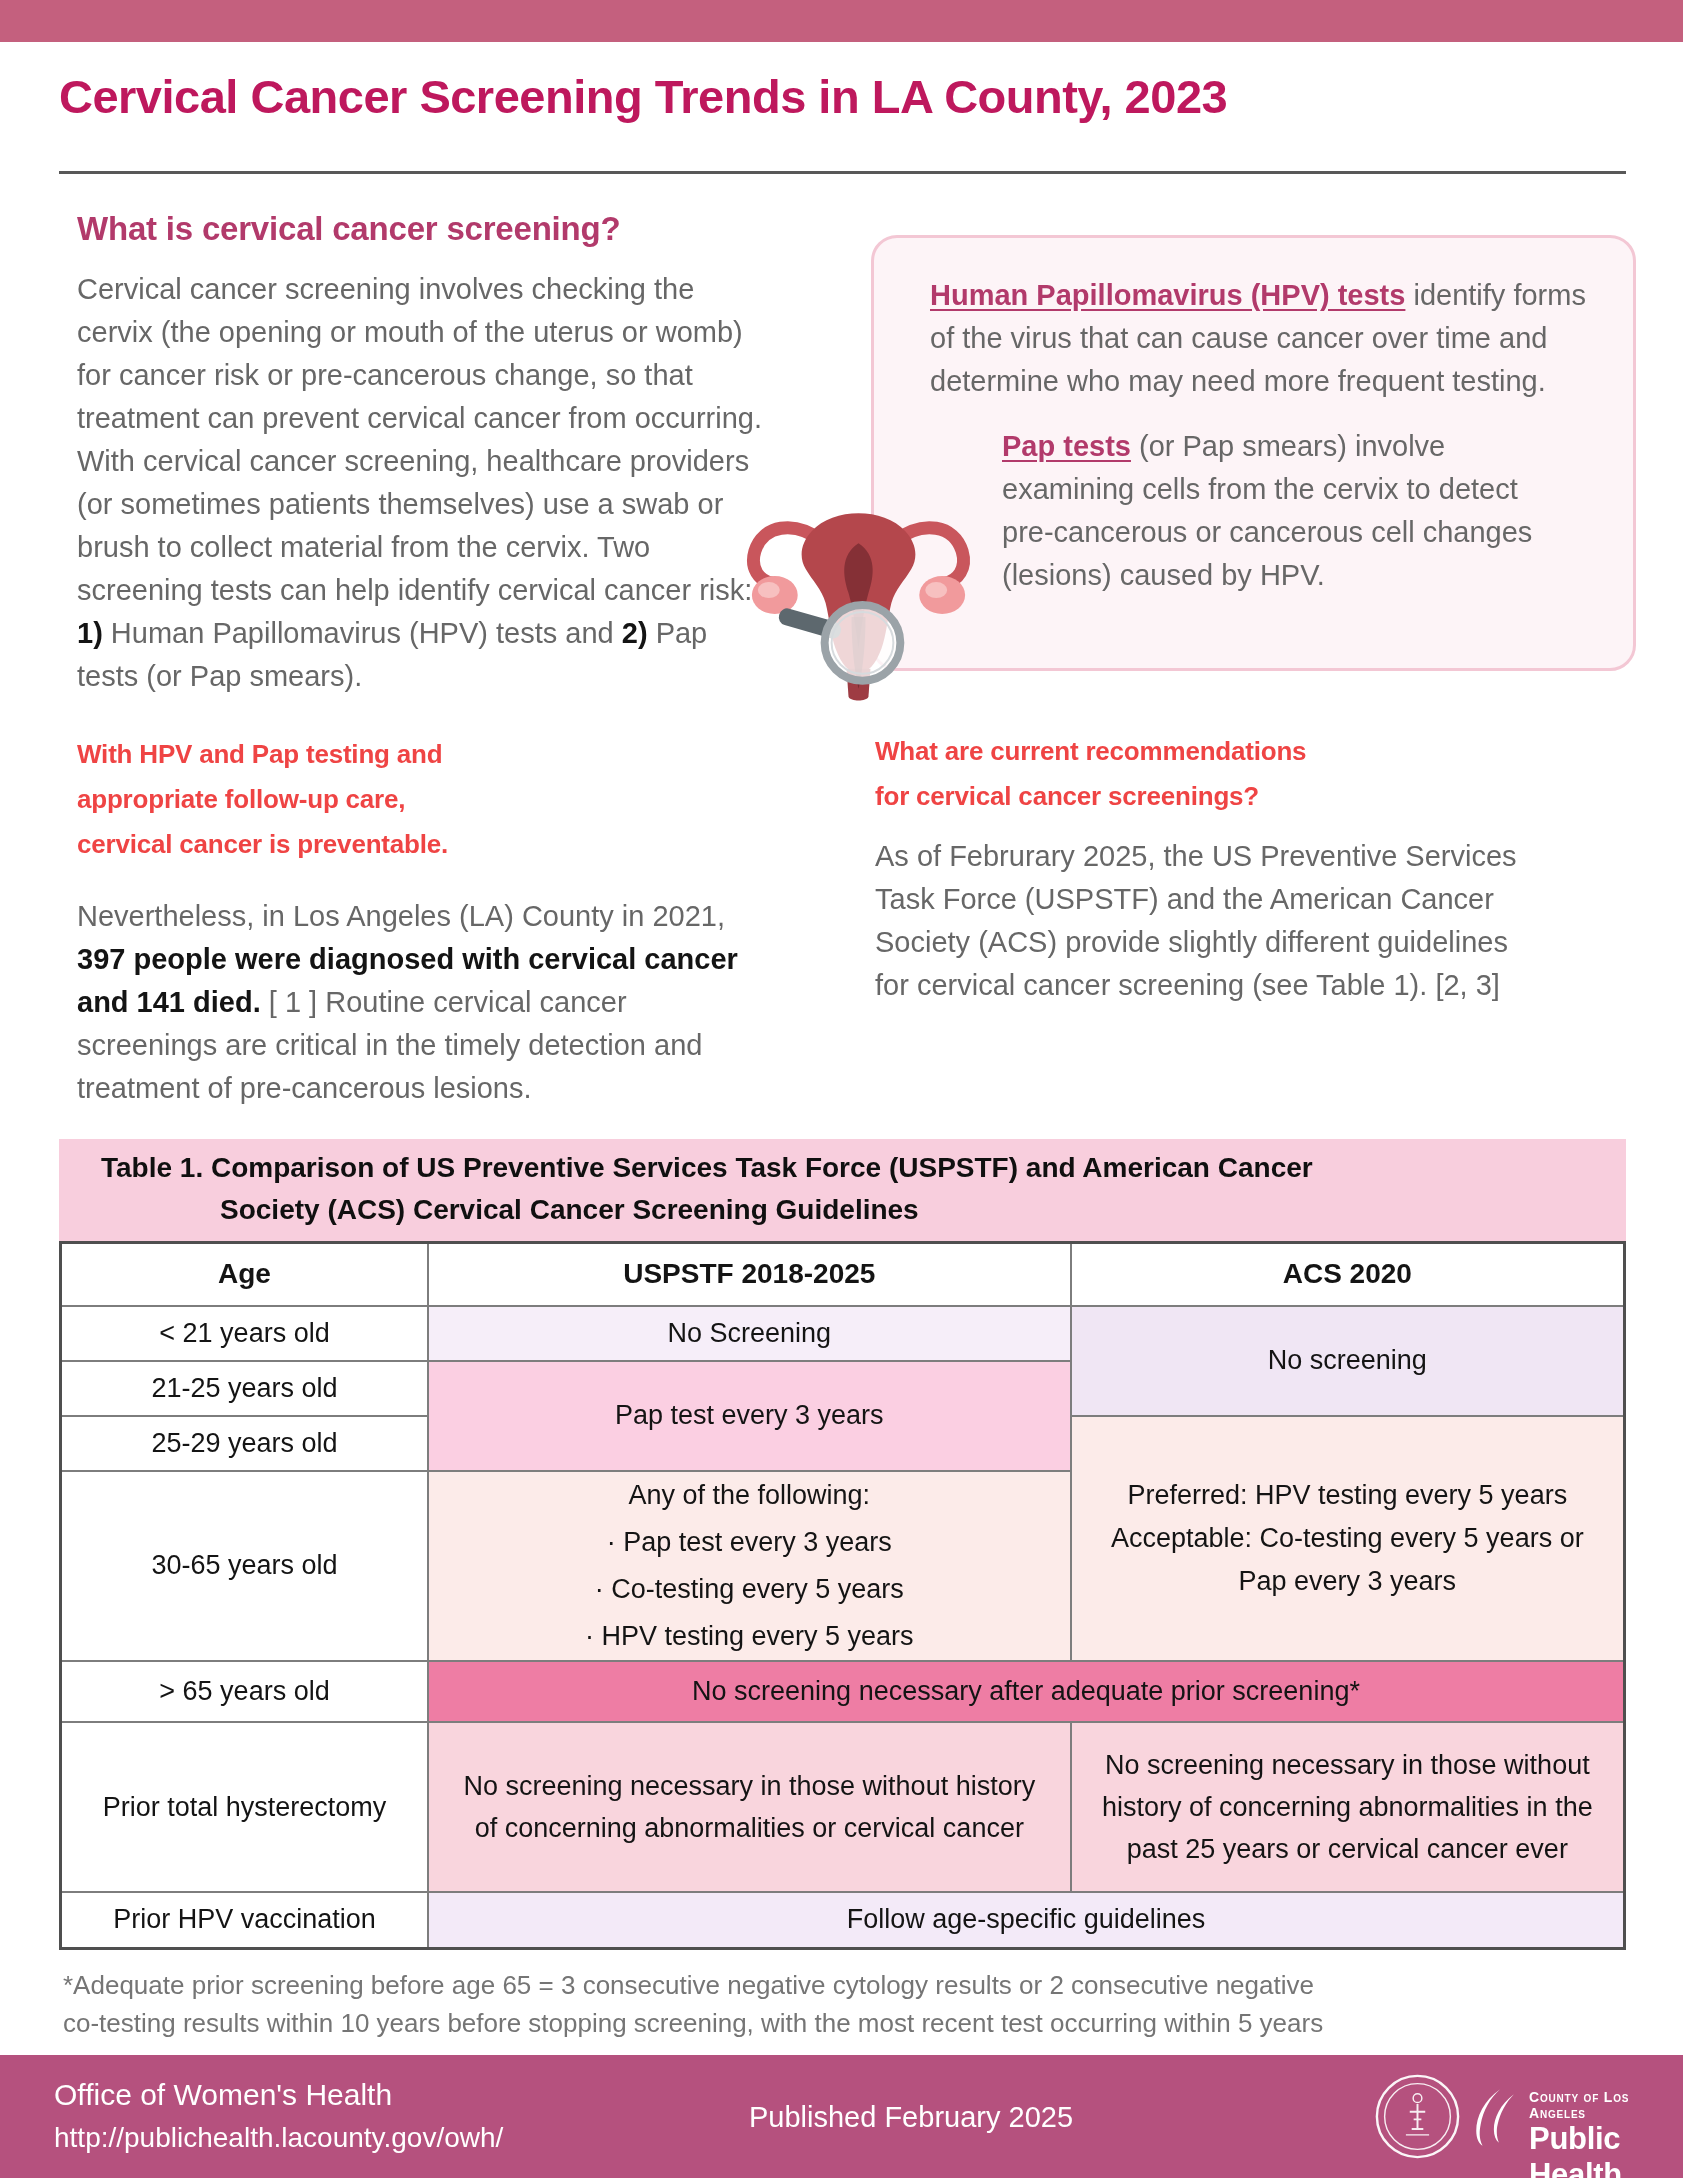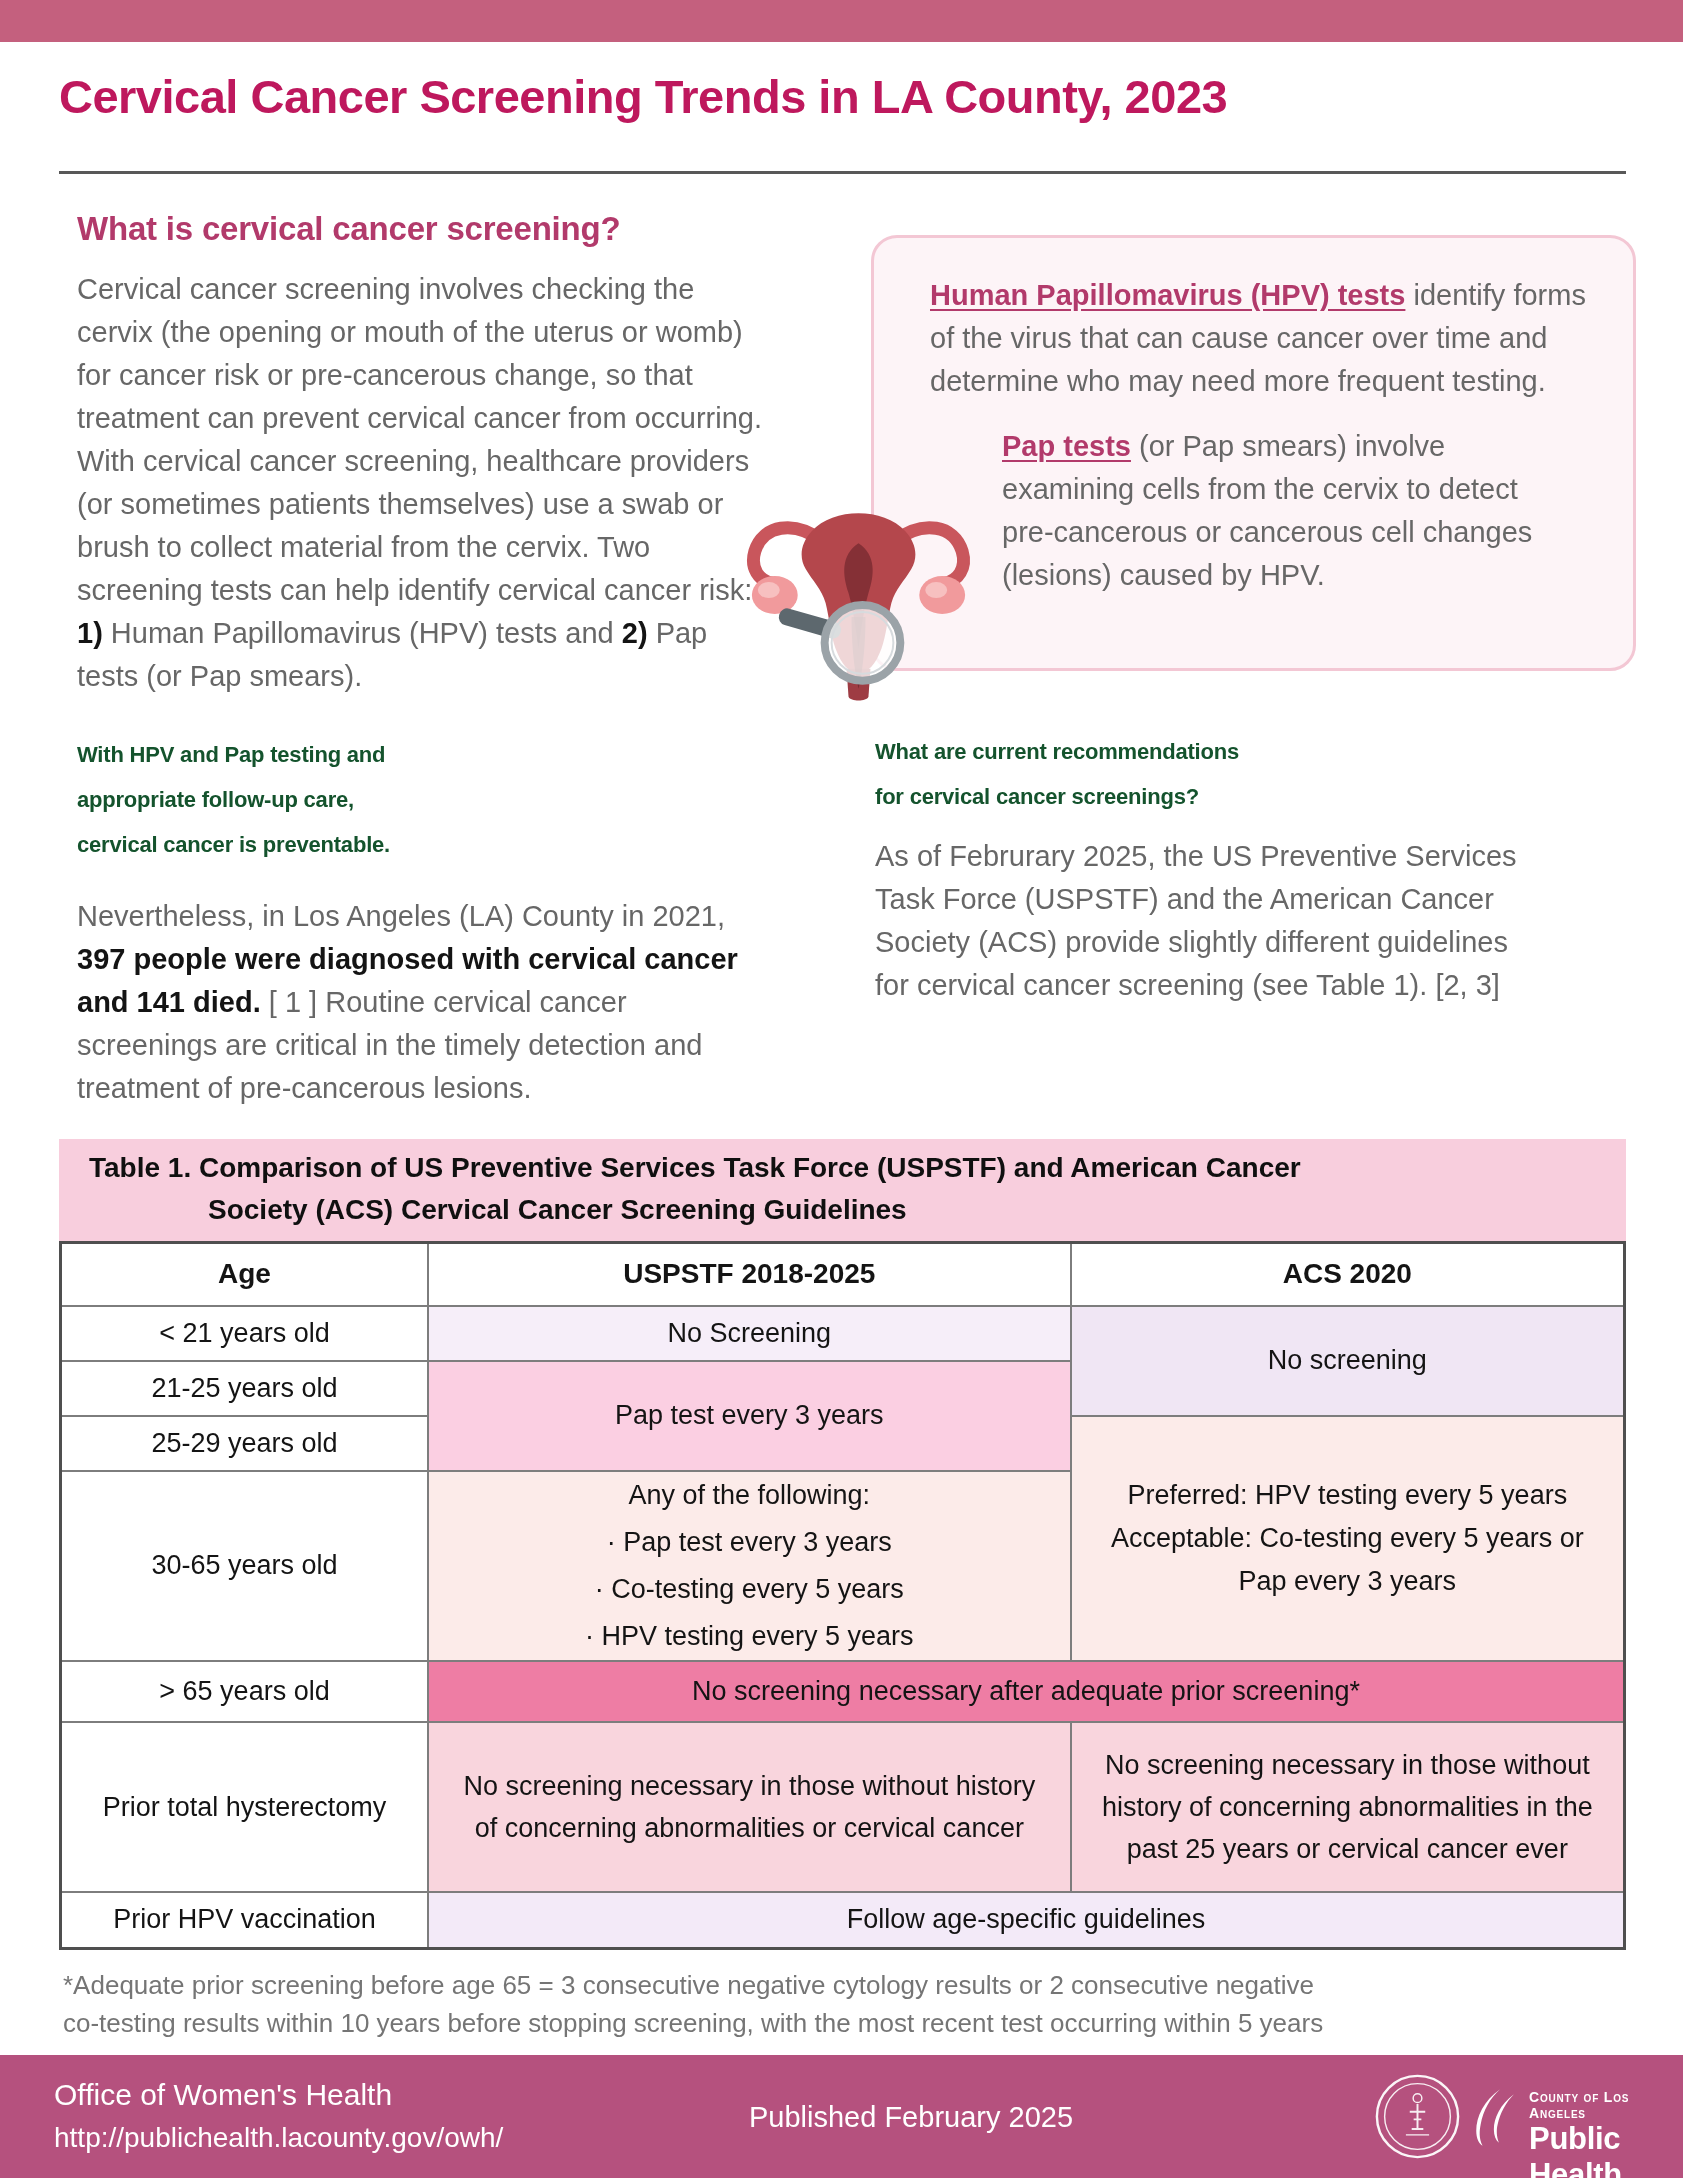--- a/index.html
+++ b/index.html
@@ -12,21 +12,21 @@
   .topband { position:absolute; left:0; top:0; width:1683px; height:42px; background:#c4607e; }
   .title {
     position:absolute; left:59px; top:69px; width:1584px;
     font-size:47px; font-weight:bold; color:#be185d; letter-spacing:-0.5px;
   }
   .rule { position:absolute; left:59px; top:171px; width:1567px; height:3px; background:#585858; }
 
   
   .left-col { position:absolute; left:77px; top:210px; width:693px; }
   h2.sec { font-size:33px; font-weight:bold; color:#b23a6b; letter-spacing:-0.2px; }
-  .h2-line { font-size:22px; font-weight:bold; color:#14532d; line-height:45px; letter-spacing:-0.2px; }
+  .h2-line { font-size:26px; font-weight:bold; color:#ef4444; line-height:45px; letter-spacing:-0.2px; }
   .body-p { font-size:29px; line-height:43px; color:#676767; }
   .body-p .b { color:#141414; font-weight:bold; }
   .link { color:#b23a6b; font-weight:bold; text-decoration:underline; text-underline-offset:4px; }
   .what-is-h { margin-bottom:20px; }
   .p1 { margin-bottom:34px; }
   .p2 { margin-top:28px; }
 
   .hpv-box {
     position:absolute; left:871px; top:235px; width:765px; height:436px;
     background:#fdf4f7; border:3px solid #f3c7d4; border-radius:26px; z-index:1;
@@ -34,21 +34,21 @@
   }
   .hpv-box .pap { margin:22px 28px 0 72px; }
 
   .right-col { position:absolute; left:875px; top:729px; width:733px; }
   .right-col .body-p { width:644px; margin-top:16px; }
 
   .uterus-wrap { position:absolute; left:719px; top:491px; width:279px; height:210px; z-index:2; }
 
   
   .tbl-wrap { position:absolute; left:59px; top:1139px; width:1567px; }
-  .tbl-title { background:#f8cedd; padding:8px 0 10px; color:#101010; font-weight:bold; font-size:28px; }
+  .tbl-title { background:#f8cedd; padding:8px 12px 10px; color:#101010; font-weight:bold; font-size:28px; }
   .tbl-title .t1 { padding-left:30px; line-height:42px; }
   .tbl-title .t2 { padding-left:149px; line-height:42px; }
   table.gl { width:100%; border-collapse:collapse; border:3px solid #4f4f4f; background:#ffffff; }
   table.gl th, table.gl td { border:2px solid #7d7d7d; text-align:center; vertical-align:middle; color:#141414; }
   table.gl th { font-size:28px; font-weight:bold; height:63px; background:#ffffff; }
   table.gl td { font-size:27px; }
   td.age { font-size:28px; background:#ffffff; }
   .h56 td { height:55px; }
   .h190 td { height:188px; }
   .h62 td { height:61px; }

